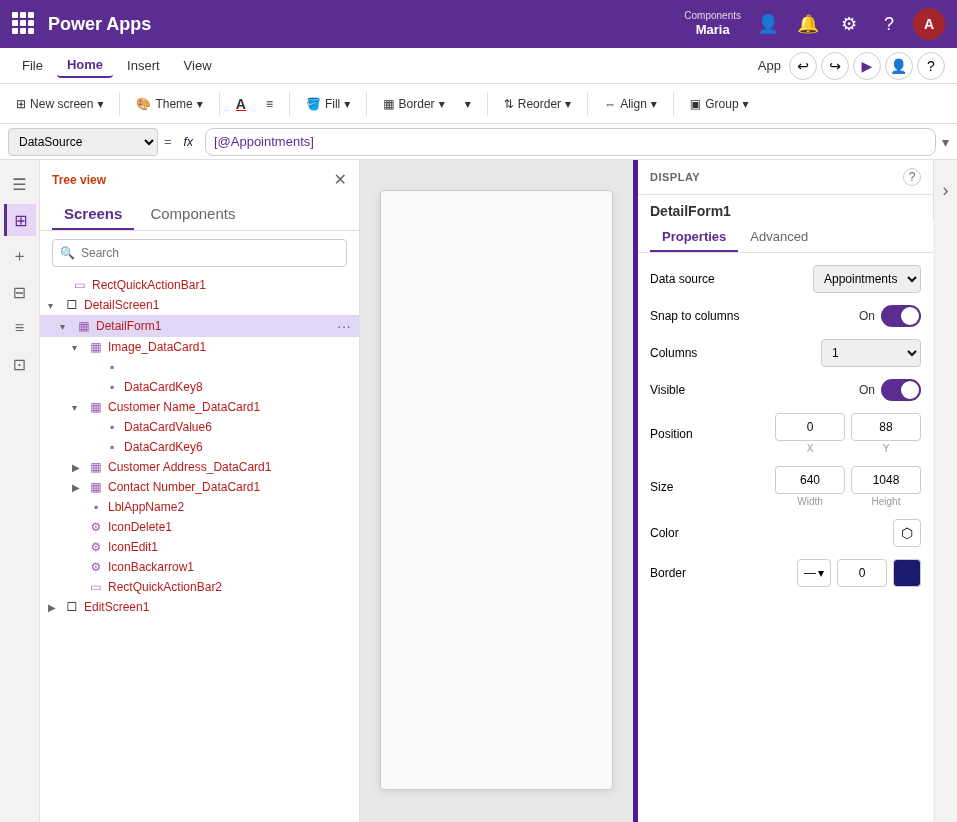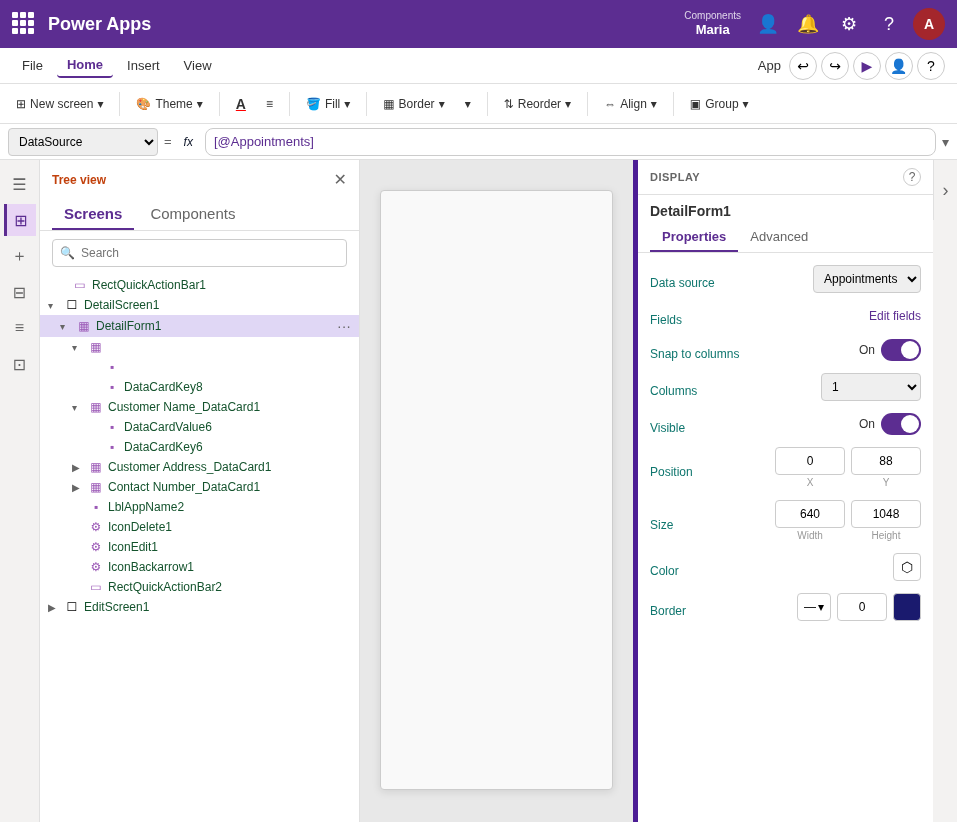--- a/index.html
+++ b/index.html
@@ -87,37 +87,37 @@
     .tree-tab.active { color: #5c2d91; border-bottom-color: #5c2d91; font-weight: 600; }
     .tree-search { margin: 8px 12px; }
     .tree-search input { width: 100%; height: 28px; border: 1px solid #ccc; border-radius: 4px; font-size: 12px; padding: 0 8px 0 28px; }
     .search-wrap { position: relative; }
     .search-wrap .si { position: absolute; left: 8px; top: 50%; transform: translateY(-50%); color: #999; font-size: 12px; }
     .tree-content { flex: 1; overflow-y: auto; font-size: 12px; }
     .tree-item { display: flex; align-items: center; gap: 4px; padding: 3px 8px; cursor: pointer; }
     .tree-item.selected { background: #e0d7f5; }
     .tree-chevron { font-size: 10px; color: #666; width: 12px; }
     .tree-icon { font-size: 12px; width: 16px; text-align: center; }
-    .tree-label { font-size: 12px; color: #14532d; flex: 1; }
+    .tree-label { font-size: 12px; color: #b91c1c; flex: 1; }
     .tree-dots { color: #666; font-size: 14px; }
 
     
     .canvas-area { flex: 1; background: #e8e8e8; position: relative; display: flex; align-items: flex-start; justify-content: center; padding: 20px; overflow: hidden; }
 
     
     .right-panel { width: 300px; background: white; border-left: 5px solid #4c1d95; display: flex; flex-direction: column; }
     .right-header { padding: 8px 12px; display: flex; align-items: center; justify-content: space-between; border-bottom: 1px solid #e0e0e0; }
     .right-header-title { font-size: 11px; color: #666; font-weight: 600; letter-spacing: 0.5px; }
     .right-panel-name { font-size: 14px; font-weight: 600; color: #333; padding: 8px 12px 4px; }
     .right-tabs { display: flex; padding: 0 12px; border-bottom: 1px solid #e0e0e0; }
     .right-tab { padding: 6px 12px; font-size: 13px; color: #666; cursor: pointer; border-bottom: 2px solid transparent; }
     .right-tab.active { color: #5c2d91; border-bottom-color: #5c2d91; font-weight: 600; }
     .right-content { padding: 12px; flex: 1; overflow-y: auto; }
     .prop-row { display: flex; align-items: center; justify-content: space-between; margin-bottom: 12px; }
-    .prop-label { font-size: 12px; color: #0f766e; margin-top: 8px; }
+    .prop-label { font-size: 12px; color: #000000; }
     .prop-value { font-size: 12px; color: #333; }
     .prop-link { font-size: 12px; color: #5c2d91; cursor: pointer; }
     .toggle { width: 40px; height: 22px; background: #5c2d91; border-radius: 11px; position: relative; cursor: pointer; }
     .toggle-knob { width: 18px; height: 18px; background: white; border-radius: 50%; position: absolute; top: 2px; right: 2px; }
     .prop-select { height: 28px; border: 1px solid #ccc; border-radius: 4px; font-size: 12px; padding: 0 6px; min-width: 100px; }
     .prop-input { height: 28px; border: 1px solid #ccc; border-radius: 4px; font-size: 12px; padding: 0 6px; width: 70px; text-align: center; }
     .size-box { display: flex; flex-direction: column; align-items: center; gap: 2px; }
     .size-label { font-size: 10px; color: #999; }
     .border-row { display: flex; align-items: center; gap: 6px; }
     .border-style { display: flex; align-items: center; gap: 2px; border: 1px solid #ccc; border-radius: 4px; padding: 2px 6px; font-size: 12px; height: 28px; }
@@ -280,20 +280,21 @@
       <div class="tree-item selected" style="padding-left:20px">
         <span class="tree-chevron">▾</span>
         <span class="tree-icon" style="color:#9b59b6">▦</span>
         <span class="tree-label">DetailForm1</span>
         <span class="tree-dots">···</span>
       </div>
 
       <div class="tree-item" style="padding-left:32px">
         <span class="tree-chevron">▾</span>
         <span class="tree-icon" style="color:#9b59b6">▦</span>
+        <span class="tree-label">Image_DataCard1</span>
       </div>
 
       <div class="tree-item" style="padding-left:48px">
         <span class="tree-chevron"></span>
         <span class="tree-icon" style="color:#9b59b6">▪</span>
       </div>
 
       <div class="tree-item" style="padding-left:48px">
         <span class="tree-chevron"></span>
         <span class="tree-icon" style="color:#9b59b6">▪</span>
@@ -388,24 +389,20 @@
     </div>
     <div class="right-content">
 
       <div class="prop-row">
         <span class="prop-label">Data source</span>
         <select class="prop-select">
           <option>Appointments</option>
         </select>
       </div>
 
-      <div class="prop-row">
-        <span class="prop-label">Fields</span>
-        <span class="prop-link">Edit fields</span>
-      </div>
 
       <div class="prop-row">
         <span class="prop-label">Snap to columns</span>
         <div style="display:flex;align-items:center;gap:6px">
           <span class="prop-value">On</span>
           <div class="toggle">
             <div class="toggle-knob"></div>
           </div>
         </div>
       </div>

